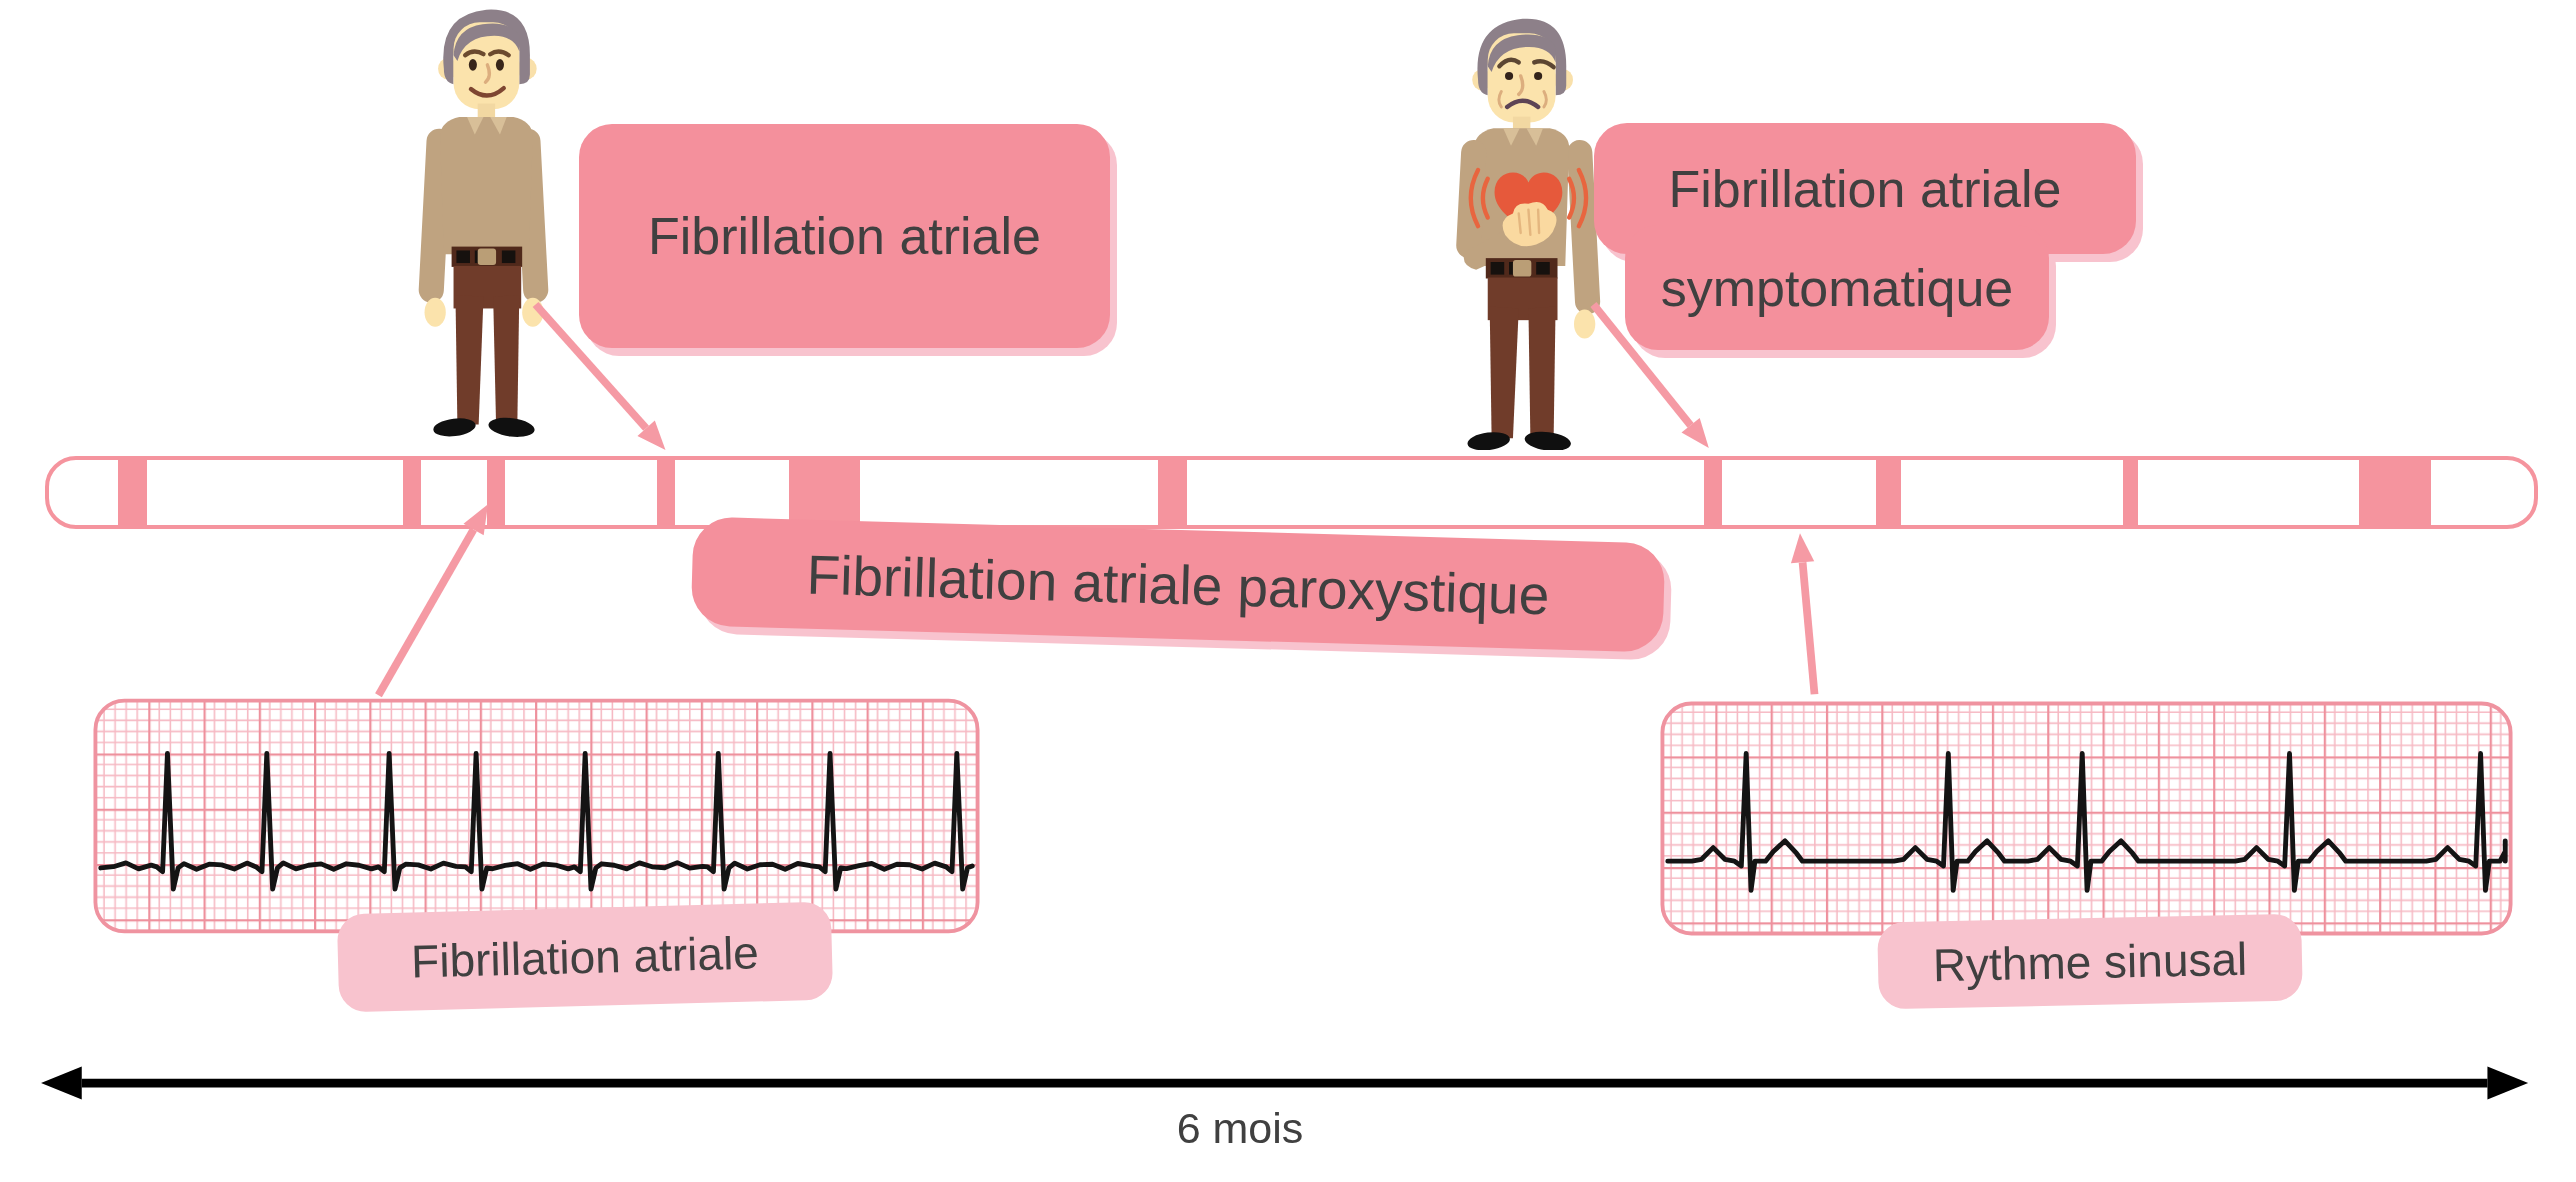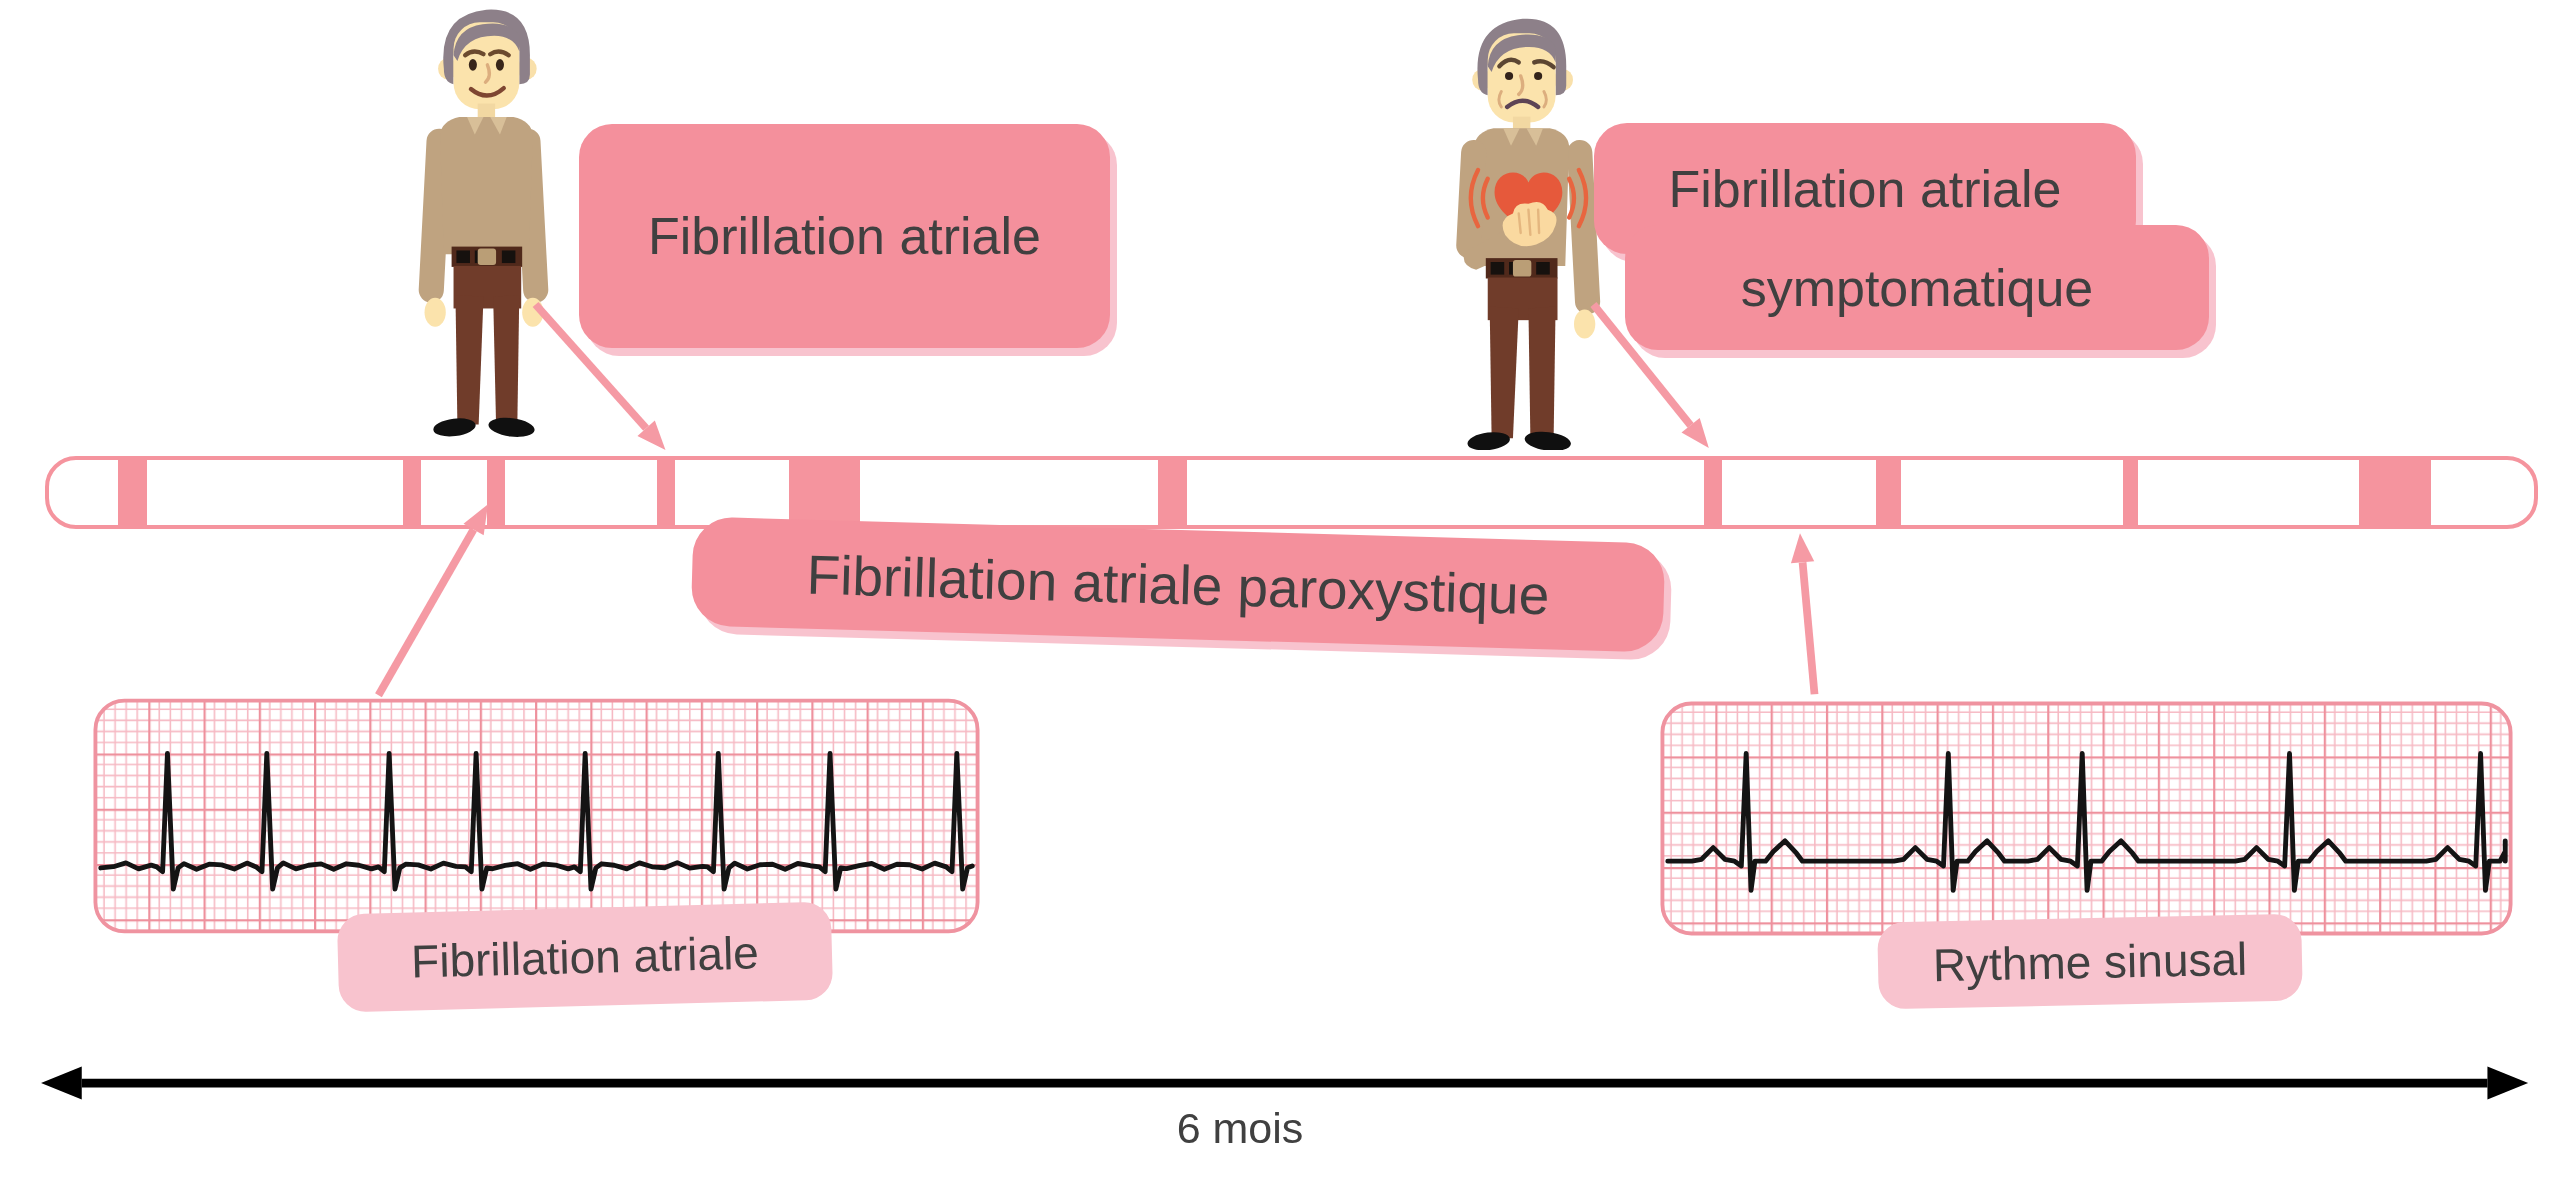--- a/index.html
+++ b/index.html
@@ -102,21 +102,21 @@
   <div class="abs shadowed" style="left:579px;top:124px">
     <div class="bubble toplabel" style="position:relative;width:531px;height:224px">
       <span>Fibrillation atriale</span>
     </div>
   </div>
 
   <div class="abs shadowed" style="left:1594px;top:123px;width:542px;height:227px">
     <div class="bubble midline" style="left:0;top:0;width:542px;height:131px">
       <span>Fibrillation atriale</span>
     </div>
-    <div class="bubble midline" style="left:31px;top:102px;width:584px;height:125px">
+    <div class="bubble midline" style="left:31px;top:102px;width:424px;height:125px">
       <span>symptomatique</span>
     </div>
   </div>
 
   <div class="timeline-bar">
       <div class="stripe" style="left: 69px; width: 29px;"></div>
       <div class="stripe" style="left: 354px; width: 18.4px;"></div>
       <div class="stripe" style="left: 438px; width: 18.4px;"></div>
       <div class="stripe" style="left: 608px; width: 18.4px;"></div>
       <div class="stripe" style="left: 740px; width: 71px;"></div>

